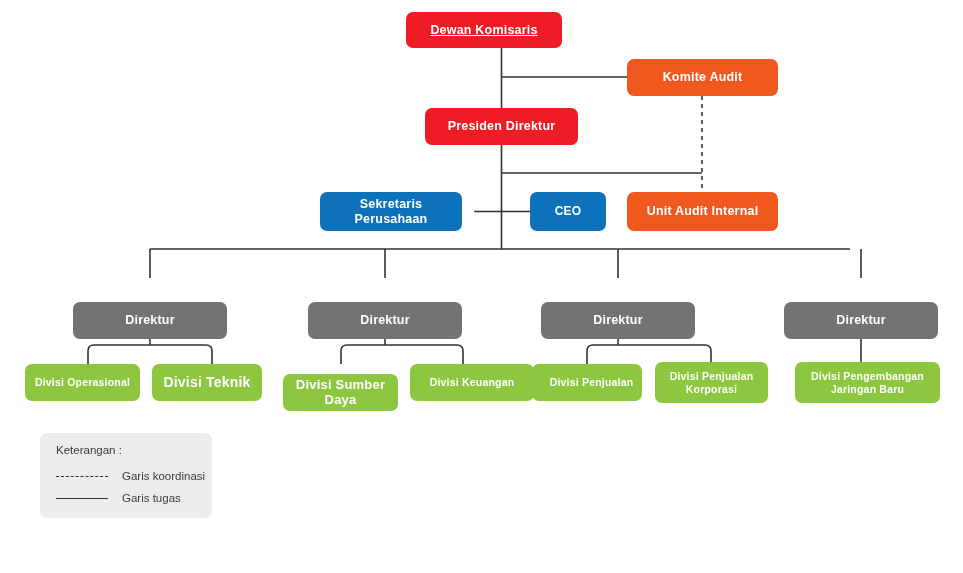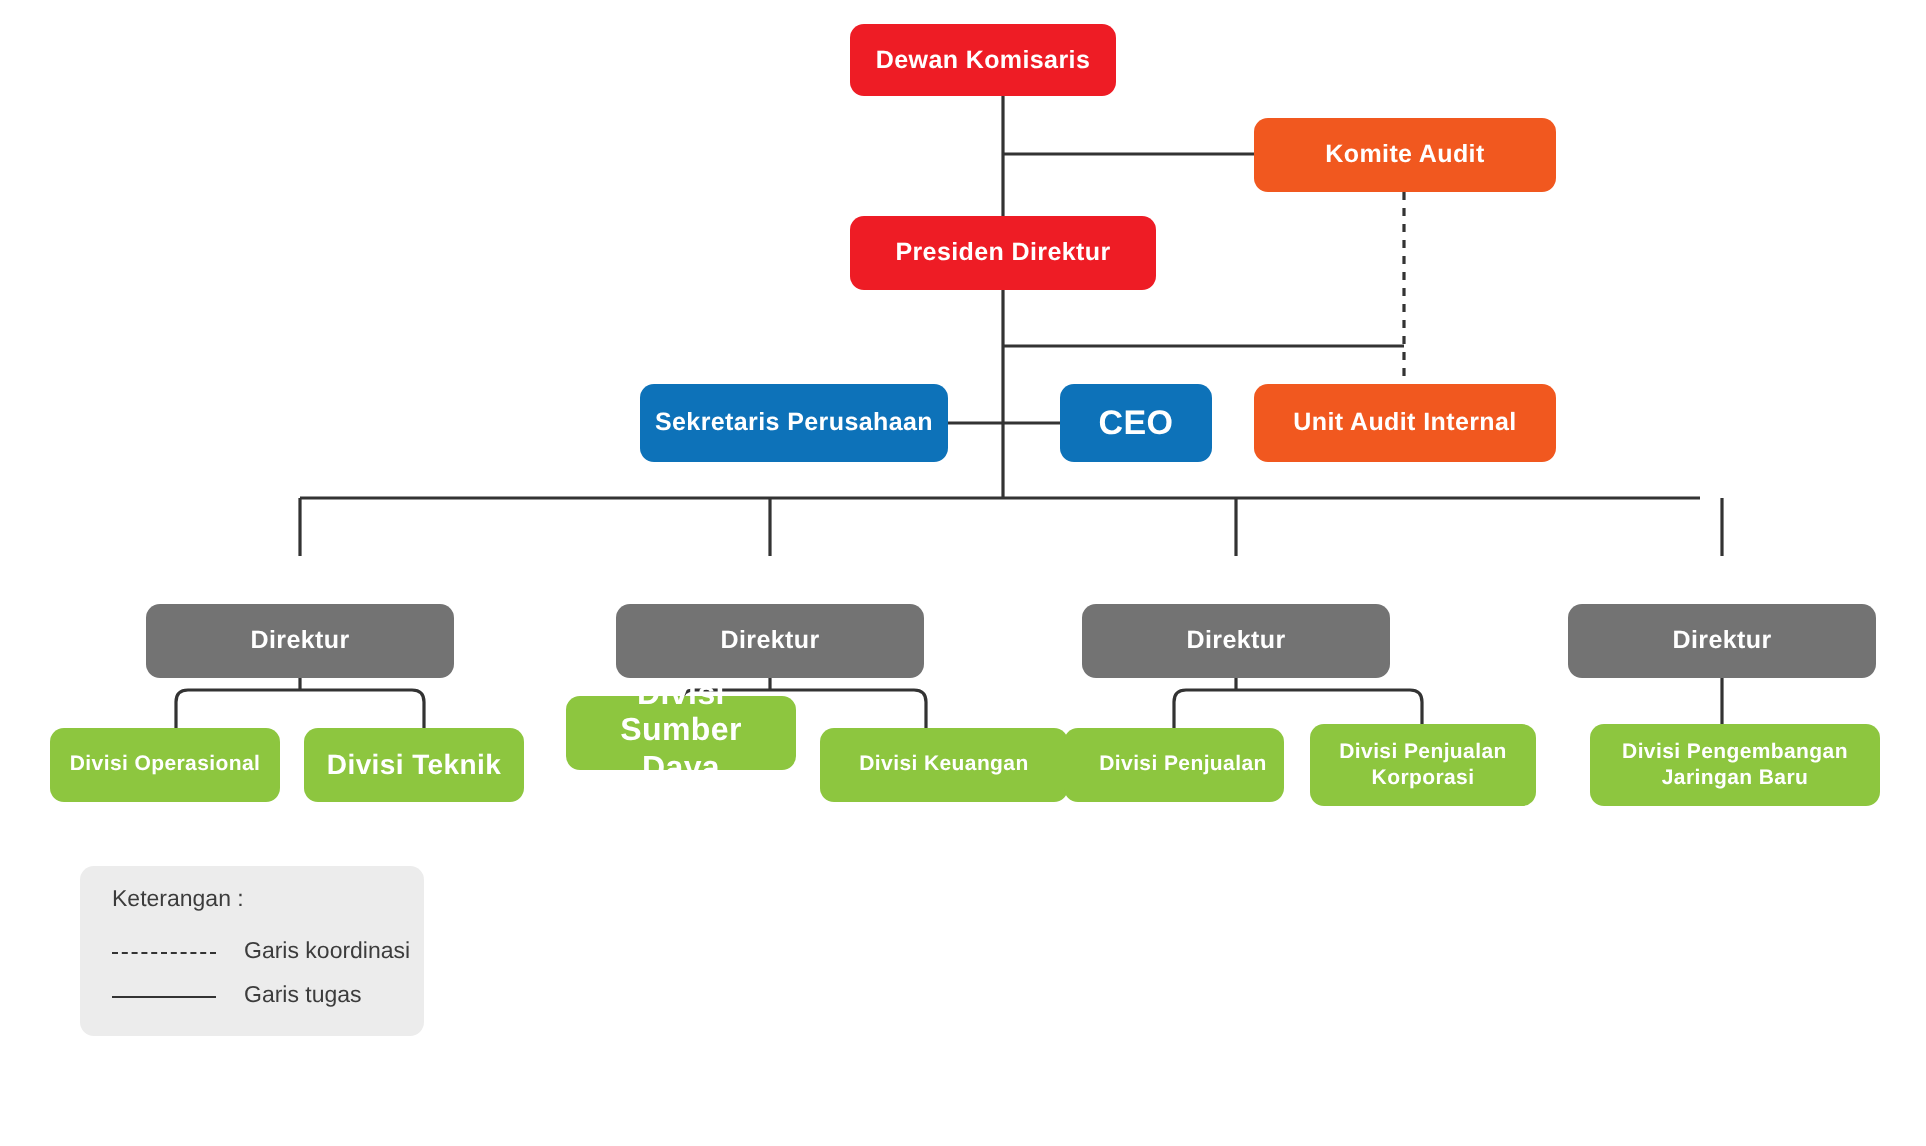--- a/index.html
+++ b/index.html
@@ -121,45 +121,45 @@
       <path d="M 385 315 L 385 345"></path>
       <path d="M 341 364 L 341 351 Q 341 345 347 345 L 457 345 Q 463 345 463 351 L 463 364"></path>
 
       <path d="M 618 315 L 618 345"></path>
       <path d="M 587 364 L 587 351 Q 587 345 593 345 L 705 345 Q 711 345 711 351 L 711 364"></path>
 
       <path d="M 861 315 L 861 364"></path>
     </g>
   </svg>
 
-  <div class="node red" style="left:425px; top:12px; width:133px; height:36px; font-size:12.5px;">Dewan Komisaris</div>
+  <div class="node red" style="left:406px; top:12px; width:156px; height:36px; font-size:12.5px;text-decoration:underline;">Dewan Komisaris</div>
 
   <div class="node orange" style="left:627px; top:59px; width:151px; height:37px; font-size:12.5px;">Komite Audit</div>
 
   <div class="node red" style="left:425px; top:108px; width:153px; height:37px; font-size:12.5px;">Presiden Direktur</div>
 
-  <div class="node dblue" style="left:320px; top:192px; width:154px; height:39px; font-size:12.5px;">Sekretaris Perusahaan</div>
+  <div class="node dblue" style="left:320px; top:192px; width:142px; height:39px; font-size:12.5px;">Sekretaris Perusahaan</div>
 
-  <div class="node dblue" style="left:530px; top:192px; width:76px; height:39px; font-size:17px;">CEO</div>
+  <div class="node dblue" style="left:530px; top:192px; width:76px; height:39px; font-size:12px;">CEO</div>
 
   <div class="node orange" style="left:627px; top:192px; width:151px; height:39px; font-size:12.5px;">Unit Audit Internal</div>
 
   <div class="node lblue" style="left:73px; top:278px; width:154px; height:37px; font-size:12.5px;">Direktur</div>
 
   <div class="node lblue" style="left:308px; top:278px; width:154px; height:37px; font-size:12.5px;">Direktur</div>
 
   <div class="node lblue" style="left:541px; top:278px; width:154px; height:37px; font-size:12.5px;">Direktur</div>
 
   <div class="node lblue" style="left:784px; top:278px; width:154px; height:37px; font-size:12.5px;">Direktur</div>
 
   <div class="node green" style="left:25px; top:364px; width:115px; height:37px; font-size:10.5px;">Divisi Operasional</div>
 
   <div class="node green" style="left:152px; top:364px; width:110px; height:37px; font-size:14px;">Divisi Teknik</div>
 
-  <div class="node green" style="left:283px; top:348px; width:115px; height:37px; font-size:16px;">Divisi Sumber Daya</div>
+  <div class="node green" style="left:283px; top:374px; width:115px; height:37px; font-size:13px;">Divisi Sumber Daya</div>
 
   <div class="node green" style="left:410px; top:364px; width:124px; height:37px; font-size:10.5px;">Divisi Keuangan</div>
 
   <div class="node green" style="left:532px; top:364px; width:110px; height:37px; font-size:10.5px;padding-left:15px;">Divisi Penjualan</div>
 
   <div class="node green" style="left:655px; top:362px; width:113px; height:41px; font-size:10.5px;">Divisi Penjualan Korporasi</div>
 
   <div class="node green" style="left:795px; top:362px; width:145px; height:41px; font-size:10.5px;">Divisi Pengembangan Jaringan Baru</div>
 
   <div class="legend">

